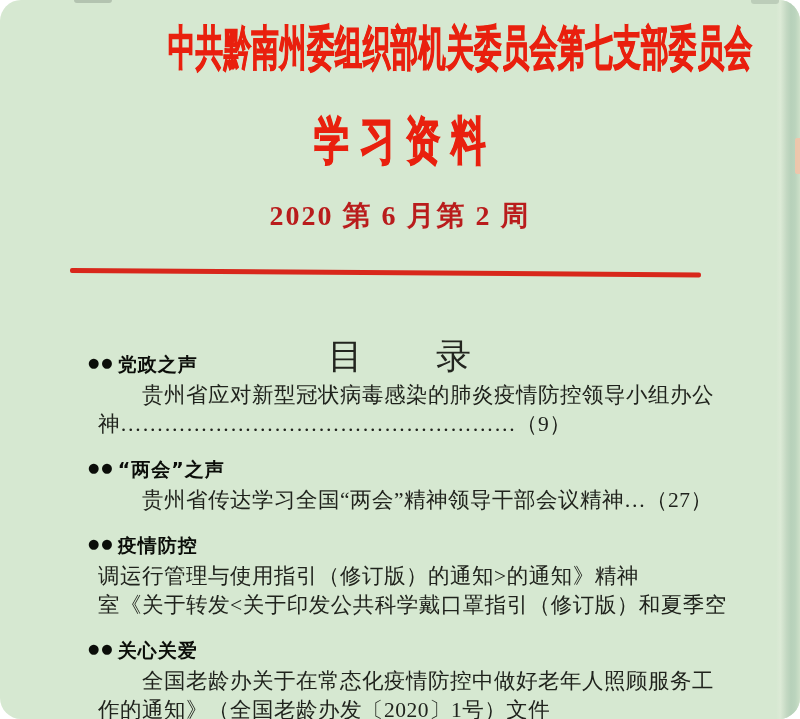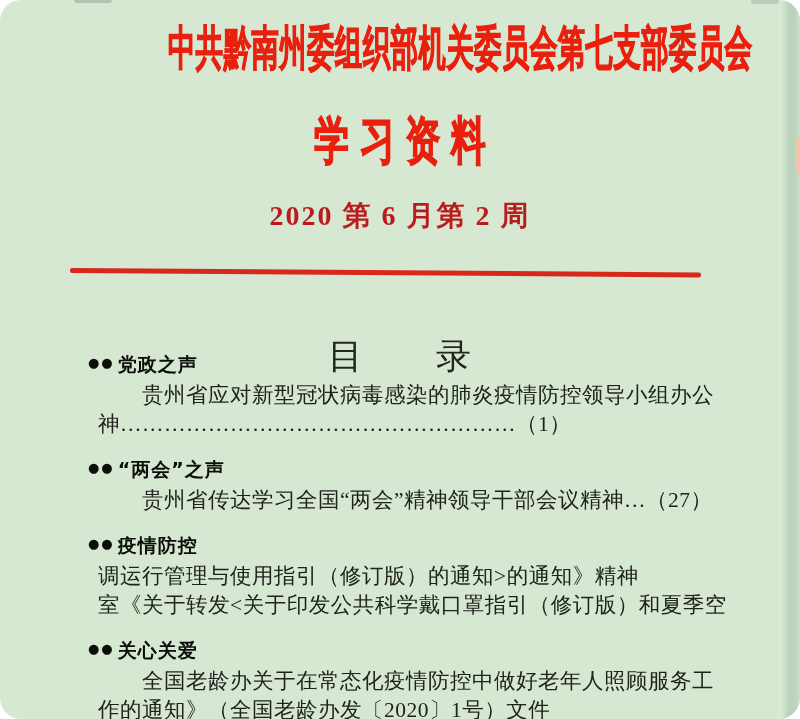--- a/index.html
+++ b/index.html
@@ -108,21 +108,21 @@
 
   <div class="toc-heading">目　　录</div>
 
   <div class="toc">
 
     <div class="toc-section">
       <div class="toc-cat">
         <span class="bullets">●●</span><span class="cat-label">党政之声</span>
       </div>
       <div class="toc-line">　　贵州省应对新型冠状病毒感染的肺炎疫情防控领导小组办公</div>
-      <div class="toc-line">神………………………………………………（1）</div>
+      <div class="toc-line">神………………………………………………（9）</div>
     </div>
 
     <div class="toc-section">
       <div class="toc-cat">
         <span class="bullets">●●</span><span class="cat-label">“两会”之声</span>
       </div>
       <div class="toc-line">　　贵州省传达学习全国“两会”精神领导干部会议精神…（27）</div>
     </div>
 
     <div class="toc-section">

